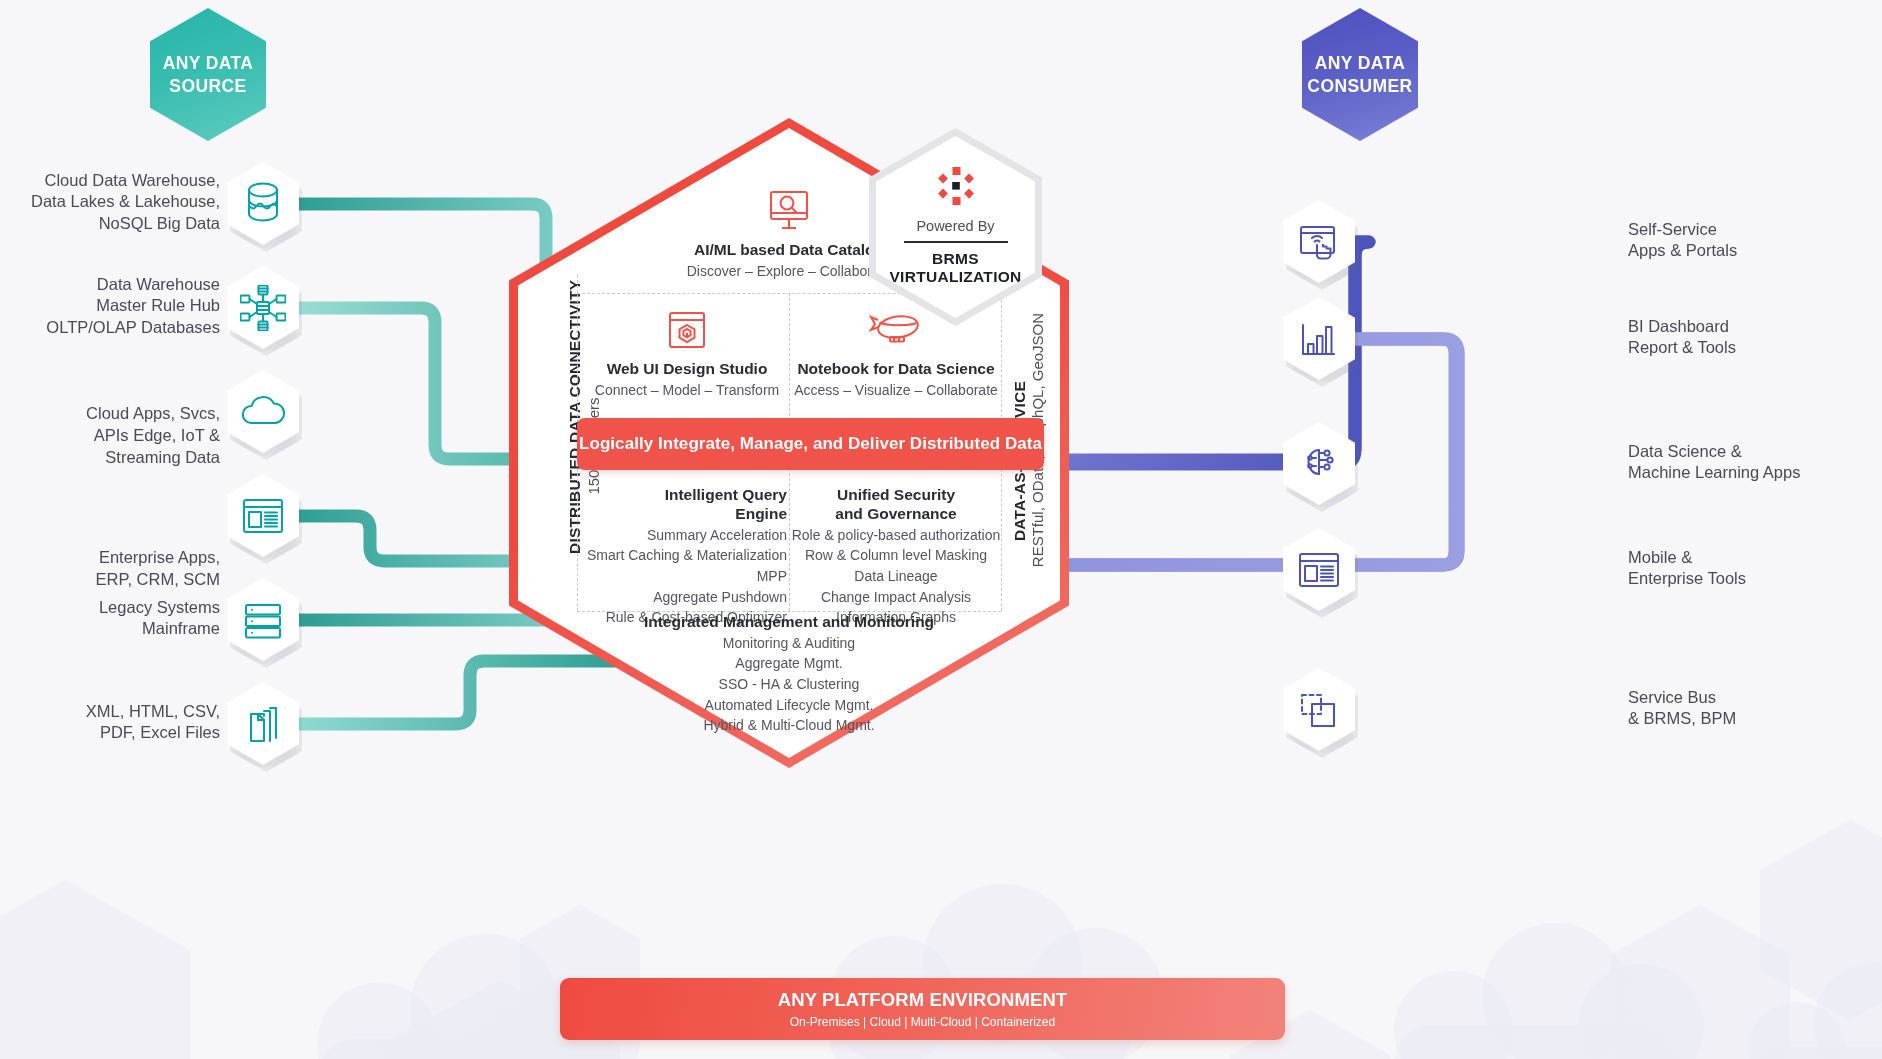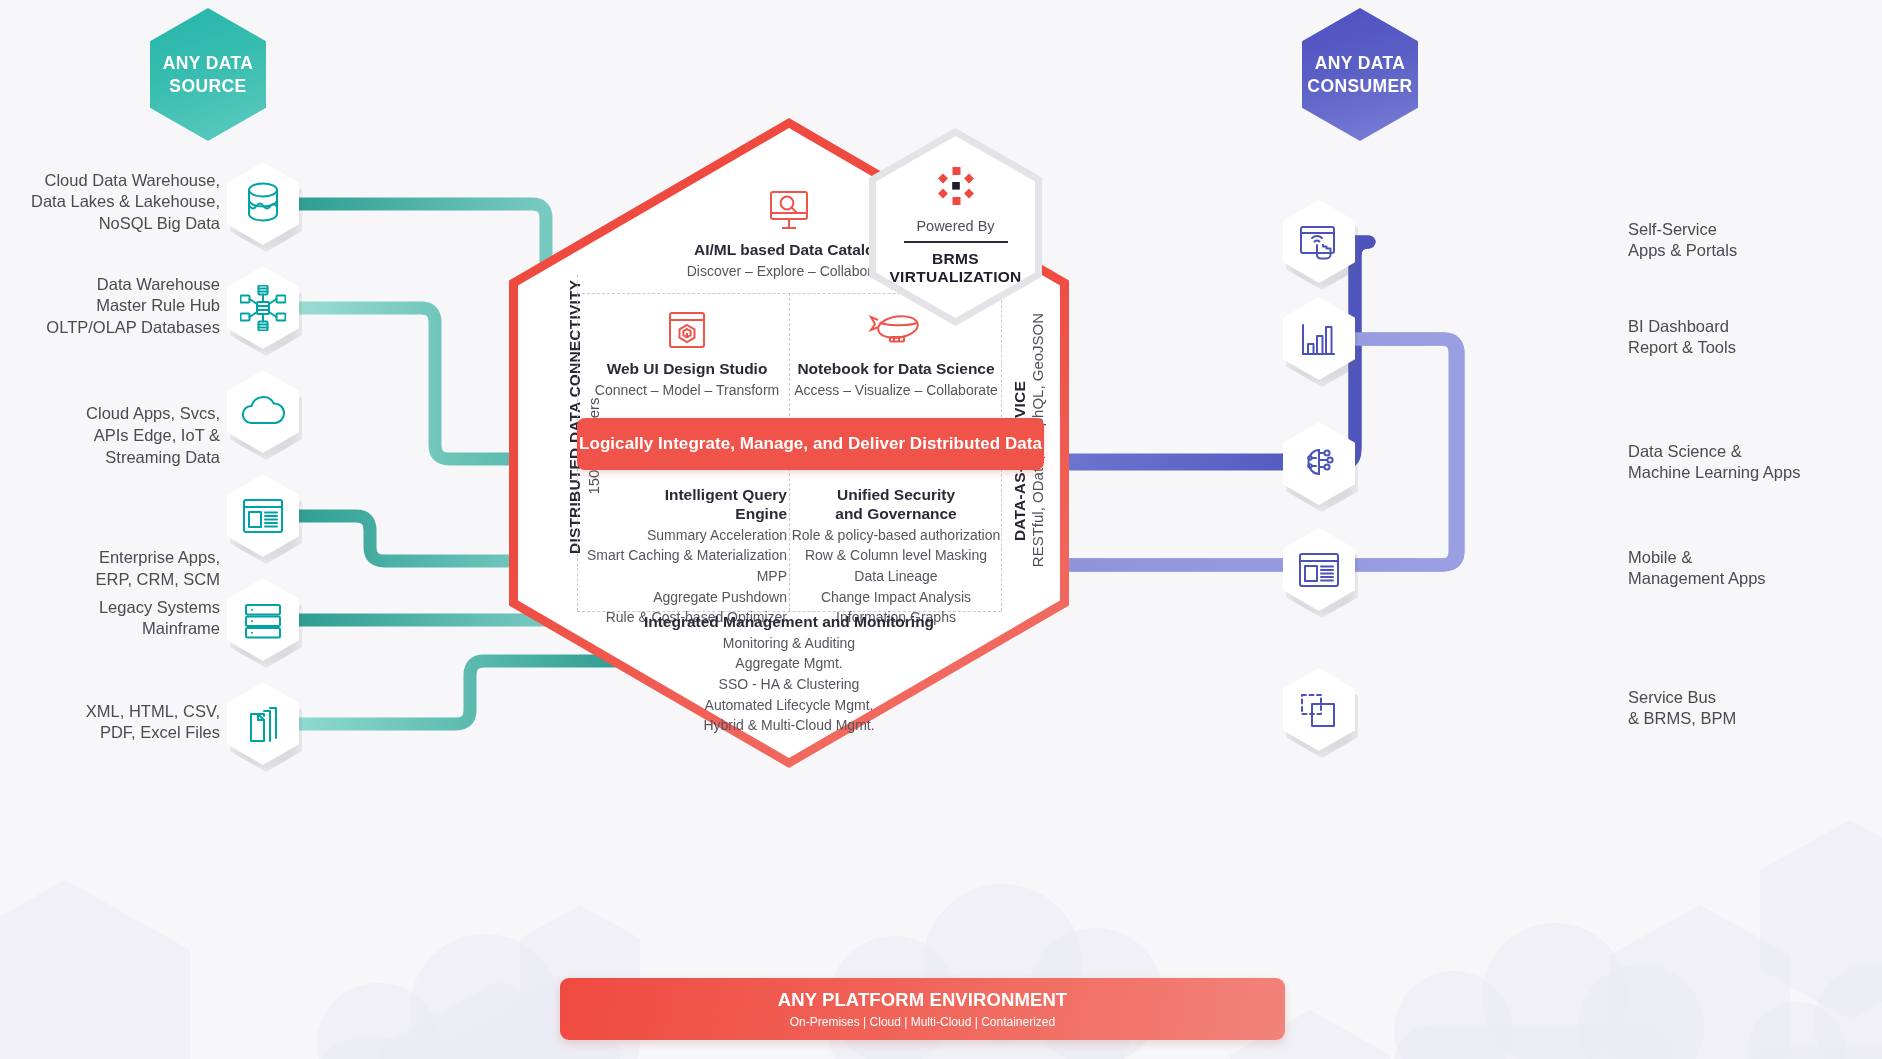--- a/index.html
+++ b/index.html
@@ -400,21 +400,21 @@
         <line x1="25" y1="19.5" x2="37" y2="19.5"></line>
             <line x1="25" y1="23" x2="37" y2="23"></line>
         <line x1="25" y1="26.5" x2="37" y2="26.5"></line>
             <line x1="25" y1="30" x2="37" y2="30"></line>
         <line x1="25" y1="33.5" x2="37" y2="33.5"></line>
           </svg>
         </span>
       </div>
       <div class="side-label right" style="left: 1628px; top: 546.5px; width: 250px;">
         <div>Mobile &amp;</div>
-        <div>Management Apps</div>
+        <div>Enterprise Tools</div>
       </div>
       <div class="hex-shadow" style="left: 1286px; top: 675px; width: 72px; height: 83px;"></div>
       <div class="hex icon-hex" style="left: 1283px; top: 668px; width: 72px; height: 83px;">
         <span>
           <svg width="46" height="46" viewBox="0 0 46 46" fill="none" stroke="#4b52b8" stroke-width="2" stroke-linecap="round" stroke-linejoin="round">
             <rect x="6" y="8" width="19" height="19" stroke-dasharray="4 3.5"></rect>
         <rect x="16" y="17" width="22" height="22"></rect>
           </svg>
         </span>
       </div>

